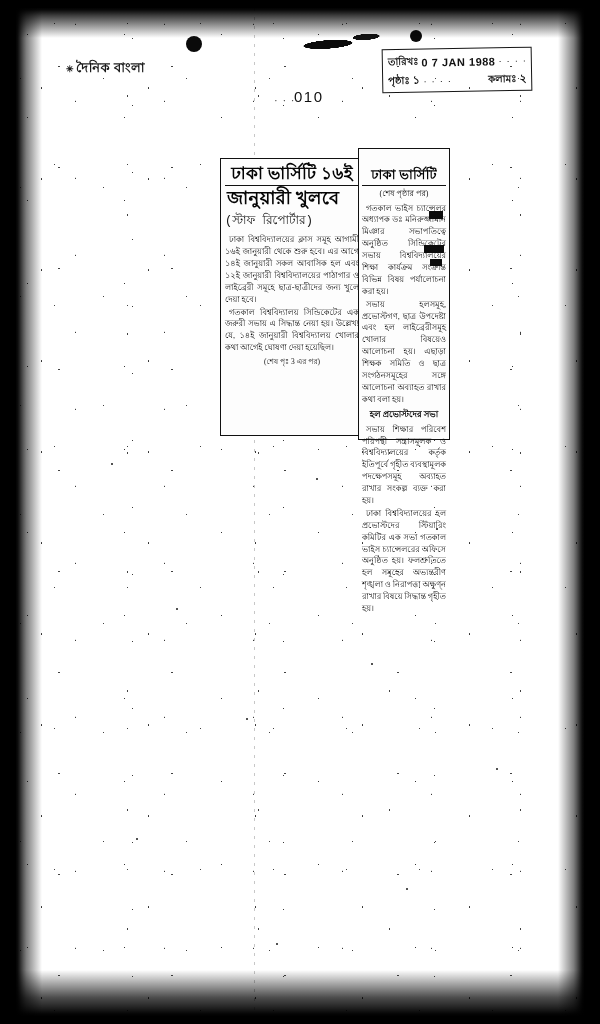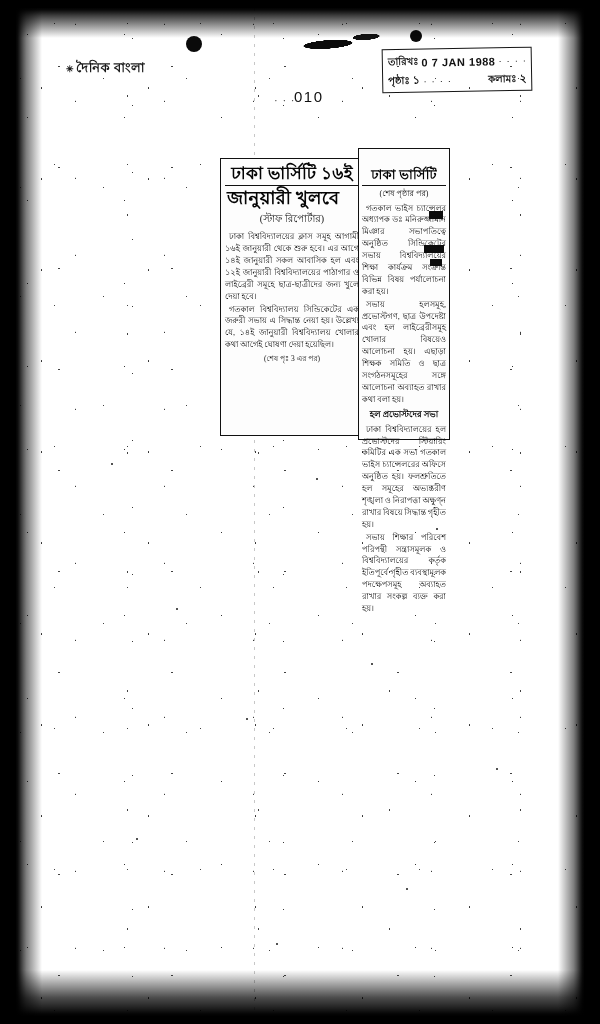--- a/index.html
+++ b/index.html
@@ -239,25 +239,24 @@
     text-align: left;
     padding-left: 2px;
   }
   #headline-right {
     font-size: 13px;
     margin: 1px 0 1px 0;
     border-bottom: 1px solid #111;
     padding-bottom: 2px;
   }
   .kicker {
-    font-size: 10px;
-    text-align: center;
+    font-size: 12px;
     color: #111;
     margin: 1px 0 3px 0;
-    font-family: Liberation Serif, serif;
+    font-family: Liberation Mono, monospace;
   }
   .byline {
     font-size: 8px;
     text-align: center;
     color: #111;
     margin: 1px 0 3px 0;
   }
 
   .body-text {
     font-family: "Liberation Serif", serif;
@@ -359,22 +358,22 @@
 
       <div class="col" id="col-right">
         <div class="headline" id="headline-right">ঢাকা ভার্সিটি</div>
         <div class="byline">(শেষ পৃষ্ঠার পর)</div>
         <div class="body-text">
           <p>গতকাল ভাইস চ্যান্সেলর অধ্যাপক ডঃ মনিরুজ্জামান মিঞার সভাপতিত্বে অনুষ্ঠিত সিন্ডিকেটের সভায় বিশ্ববিদ্যালয়ের শিক্ষা কার্যক্রম সংক্রান্ত বিভিন্ন বিষয় পর্যালোচনা করা হয়।</p>
           <p>সভায় হলসমূহ, প্রভোস্টগণ, ছাত্র উপদেষ্টা এবং হল লাইব্রেরীসমূহ খোলার বিষয়েও আলোচনা হয়। এছাড়া শিক্ষক সমিতি ও ছাত্র সংগঠনসমূহের সঙ্গে আলোচনা অব্যাহত রাখার কথা বলা হয়।</p>
         </div>
         <div class="subhead-right">হল প্রভোস্টদের সভা</div>
         <div class="body-text">
+          <p>সভায় শিক্ষার পরিবেশ পরিপন্থী সন্ত্রাসমূলক ও বিশ্ববিদ্যালয়ের কর্তৃক ইতিপূর্বে গৃহীত ব্যবস্থামূলক পদক্ষেপসমূহ অব্যাহত রাখার সংকল্প ব্যক্ত করা হয়।</p>
           <p>ঢাকা বিশ্ববিদ্যালয়ের হল প্রভোস্টদের স্টিয়ারিং কমিটির এক সভা গতকাল ভাইস চ্যান্সেলরের অফিসে অনুষ্ঠিত হয়। ফলশ্রুতিতে হল সমূহের অভ্যন্তরীণ শৃঙ্খলা ও নিরাপত্তা অক্ষুণ্ন রাখার বিষয়ে সিদ্ধান্ত গৃহীত হয়।</p>
-          <p>সভায় শিক্ষার পরিবেশ পরিপন্থী সন্ত্রাসমূলক ও বিশ্ববিদ্যালয়ের কর্তৃক ইতিপূর্বে গৃহীত ব্যবস্থামূলক পদক্ষেপসমূহ অব্যাহত রাখার সংকল্প ব্যক্ত করা হয়।</p>
         </div>
         <div id="ink1"></div>
         <div id="ink2"></div>
         <div id="ink3"></div>
       </div>
 
     </div>
 
     <div class="dust" style="left:95px; top:455px; width:2px; height:2px;"></div>
     <div class="dust" style="left:300px; top:470px; width:2px; height:2px;"></div>

